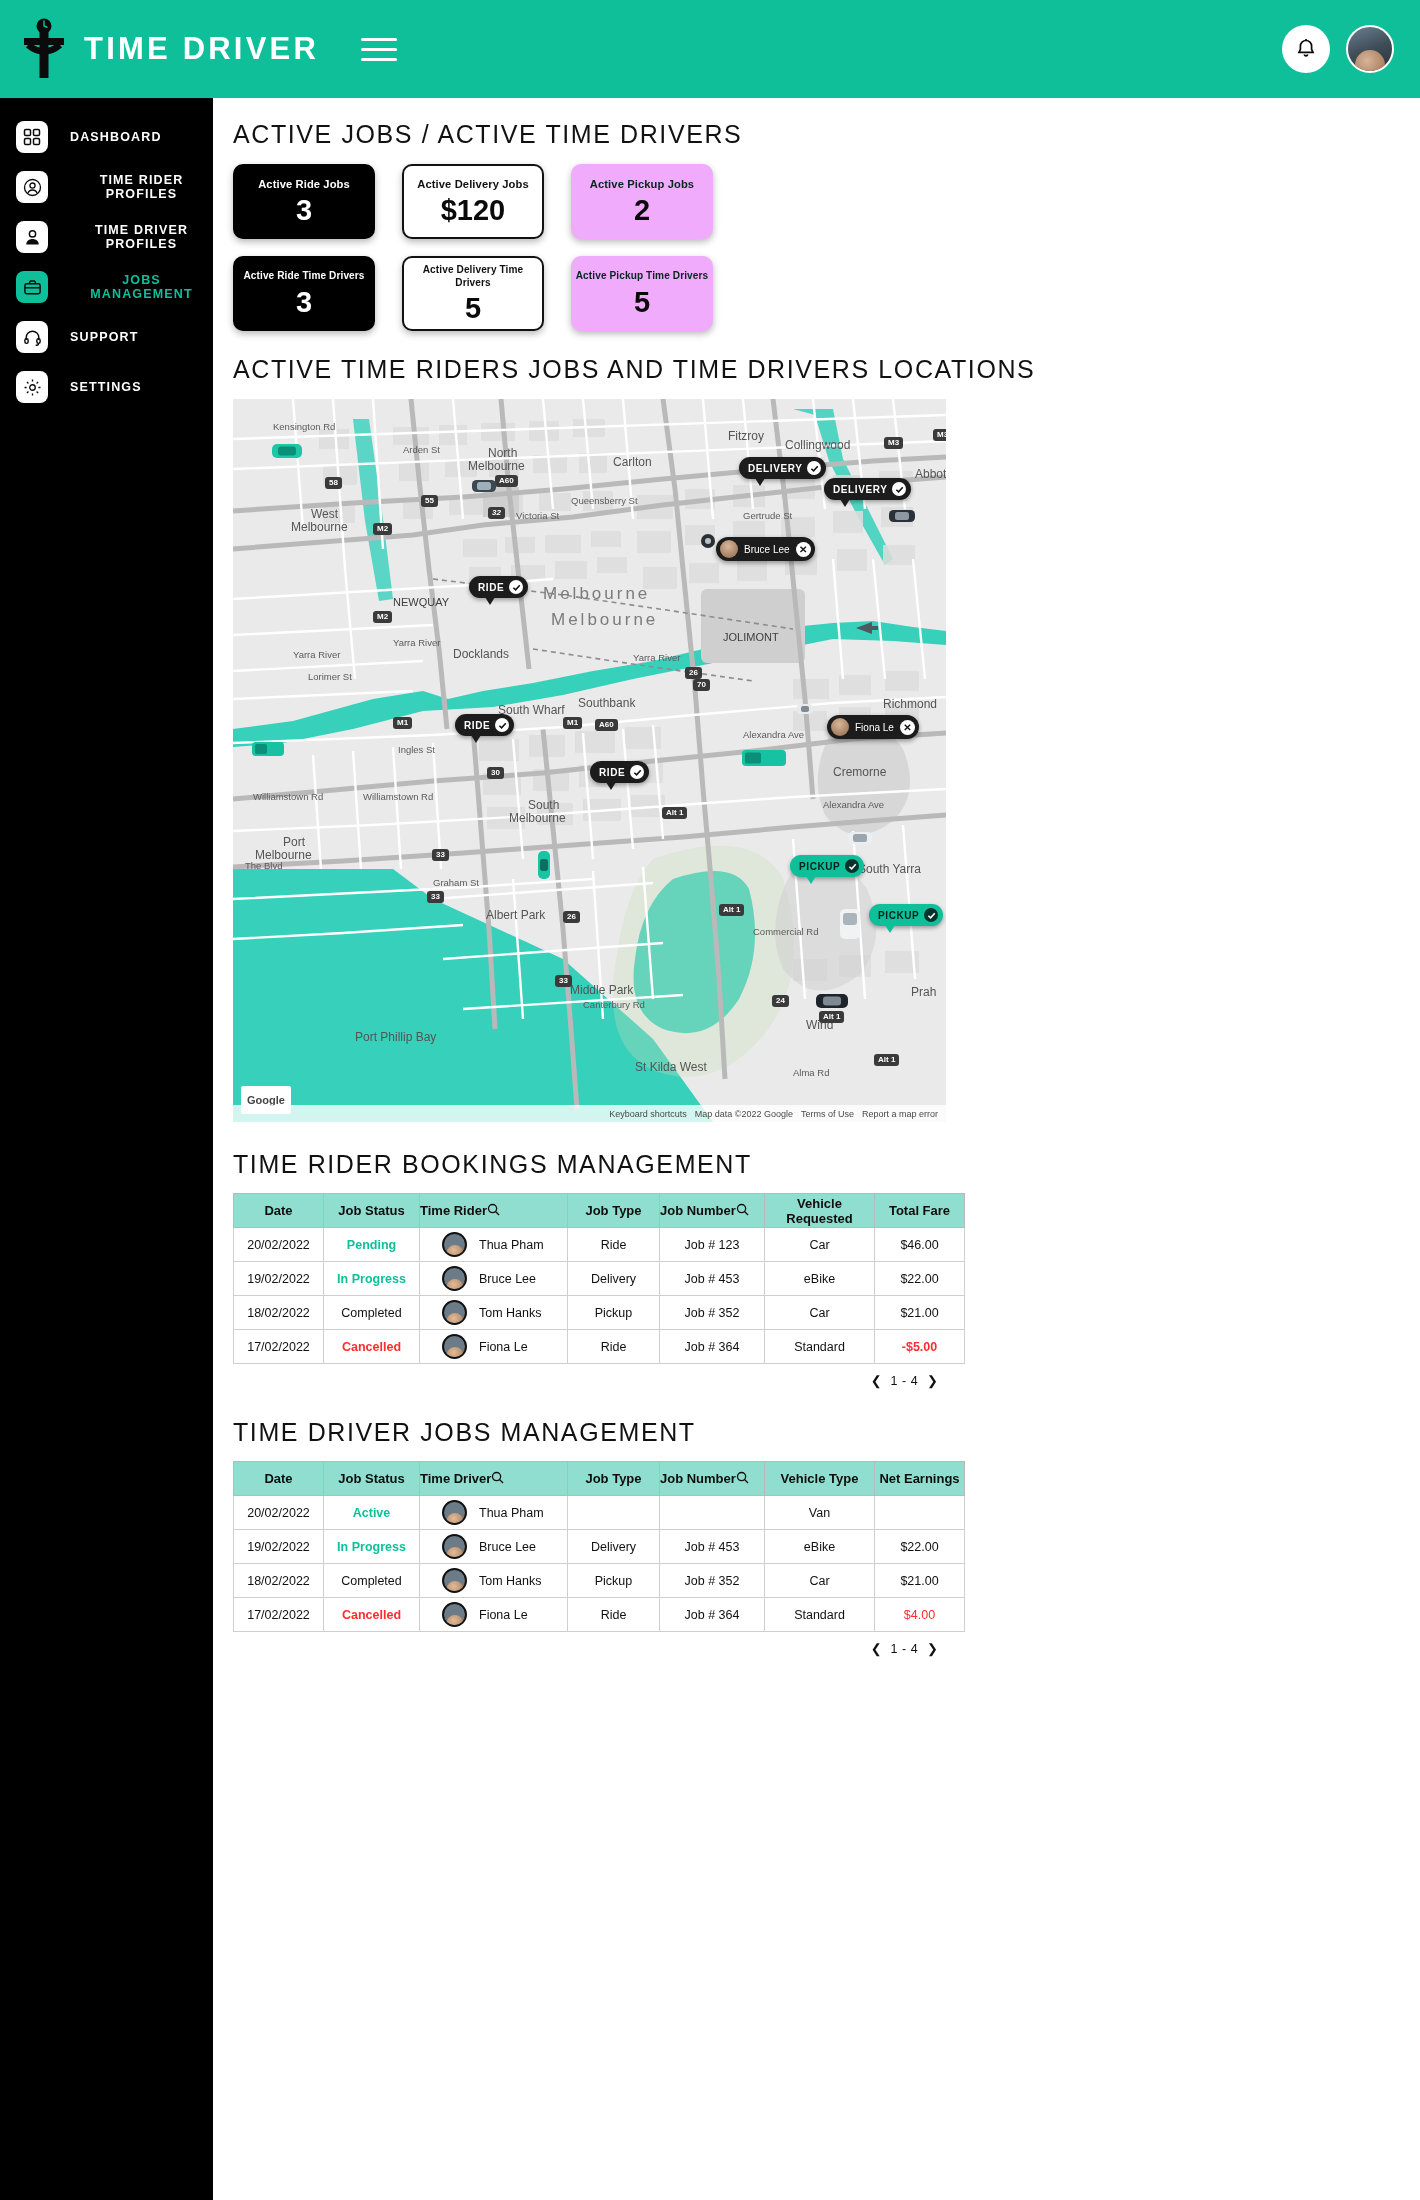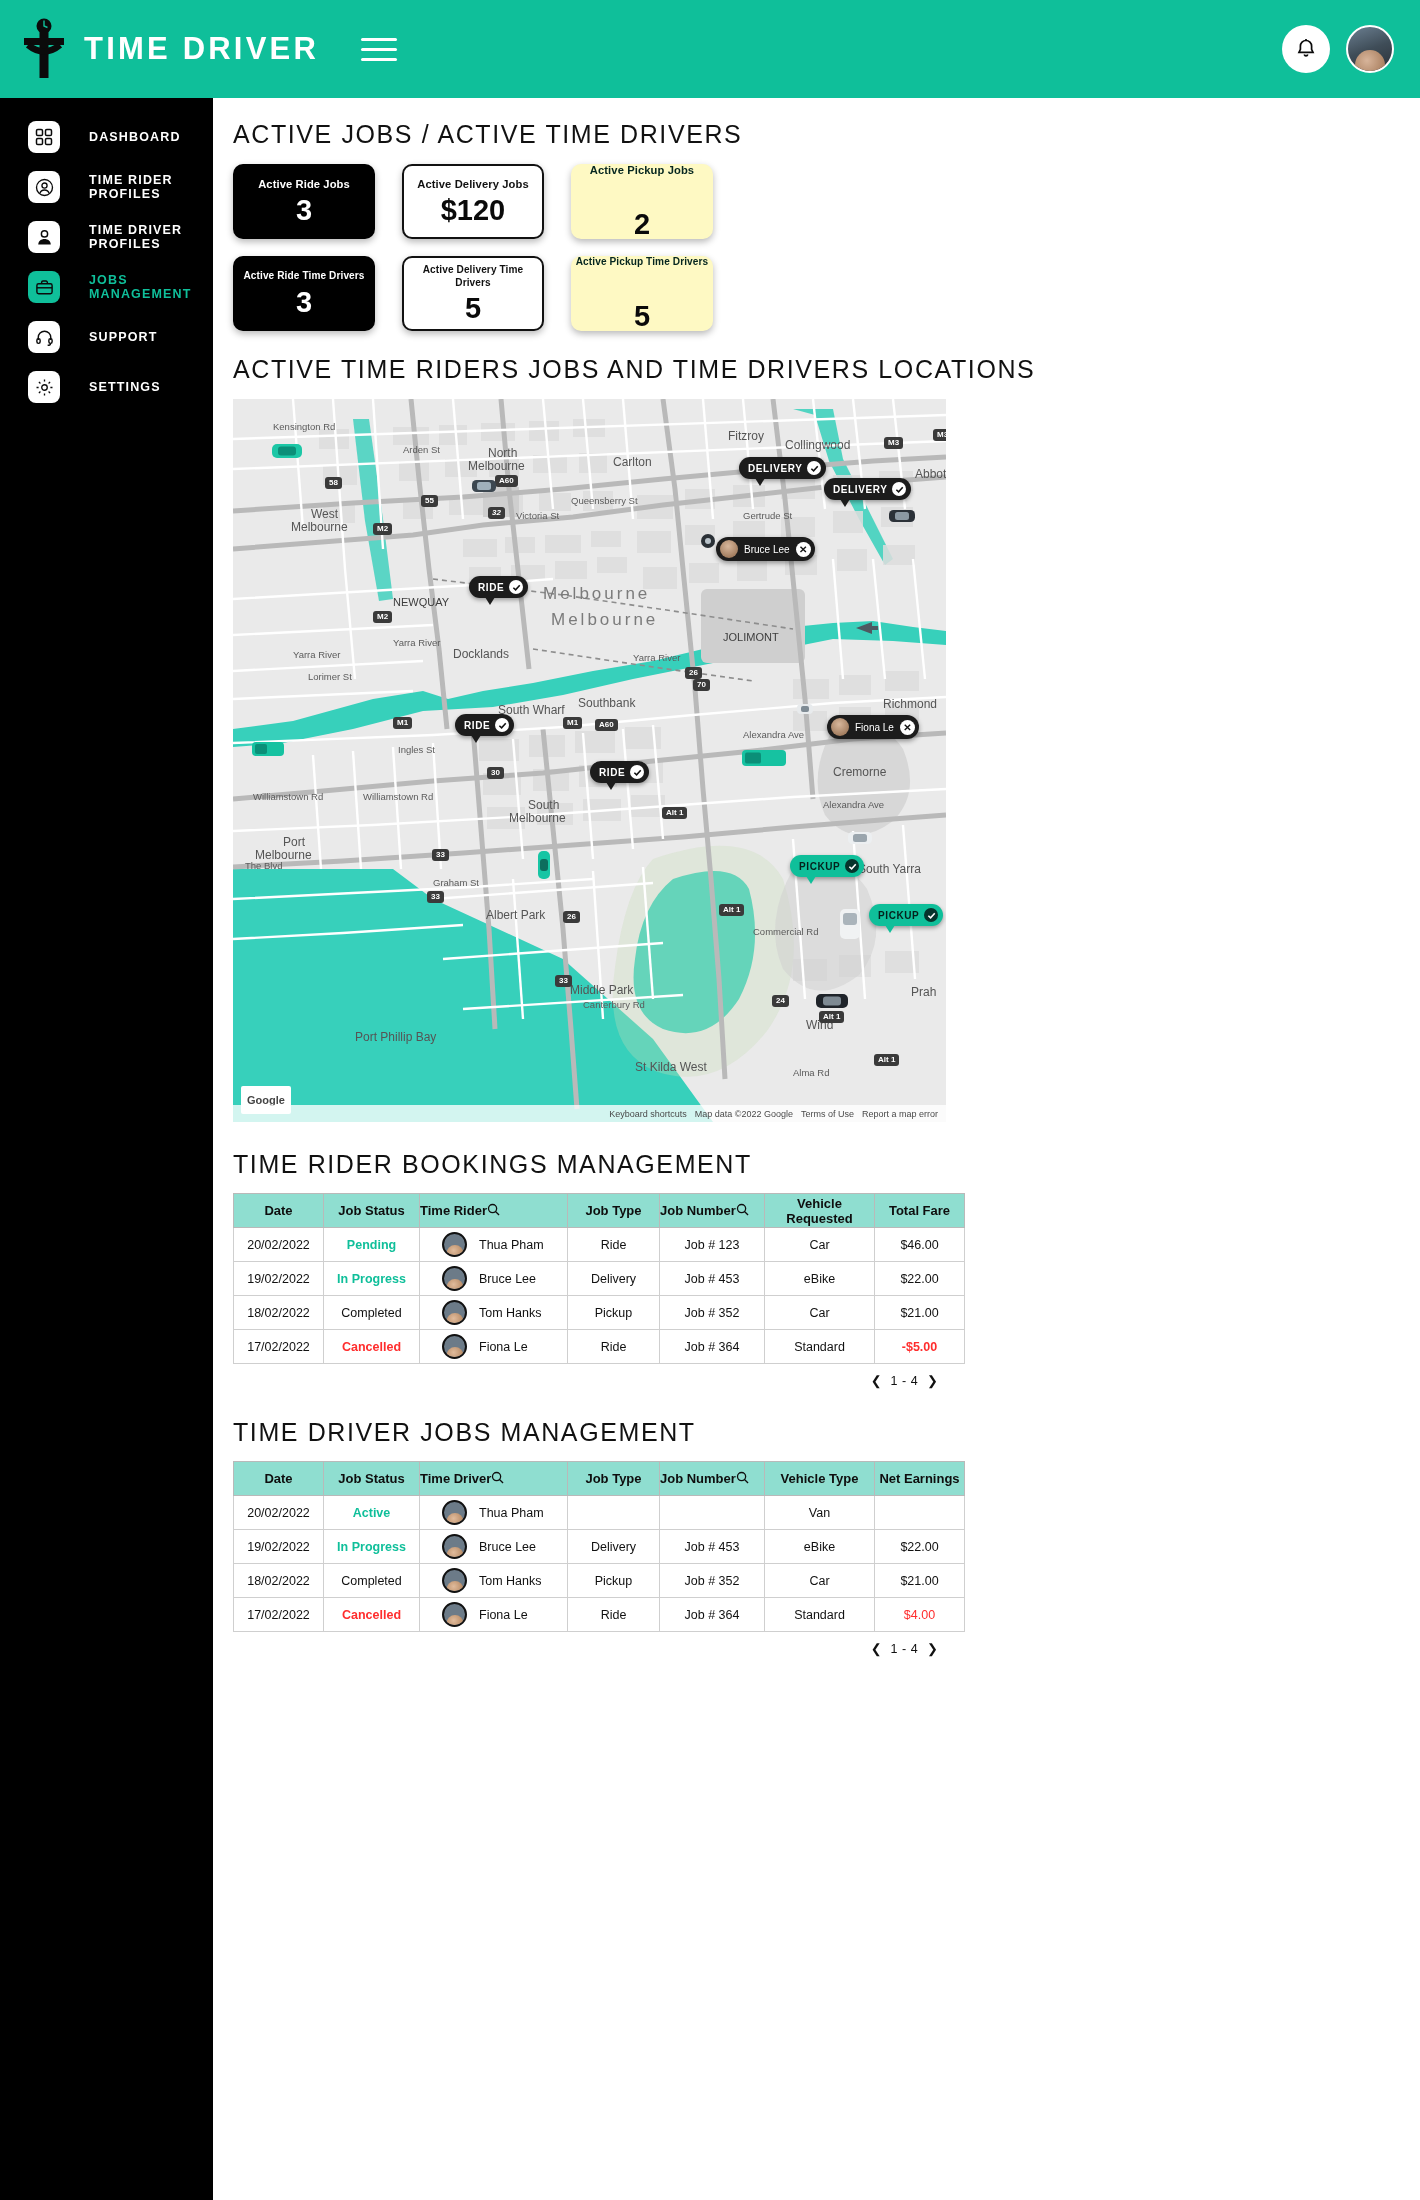--- a/index.html
+++ b/index.html
@@ -46,22 +46,22 @@
   }
 
   
   .sidebar {
     position: absolute; top: 98px; left: 0;
     width: 213px; height: 2102px;
     background: #000000;
     padding-top: 14px;
   }
   .nav-item {
-    display: flex; align-items: center; gap: 29px;
-    height: 50px; padding-left: 28px; cursor: pointer;
+    display: flex; align-items: center; gap: 22px;
+    height: 50px; padding-left: 16px; cursor: pointer; text-align: center;
   }
   .nav-ico {
     width: 32px; height: 32px; border-radius: 8px;
     background: #ffffff; flex: 0 0 32px;
     display:flex; align-items:center; justify-content:center;
   }
   .nav-item.active .nav-ico { background: #0fbf9a; }
   .nav-label {
     color: #ffffff; font-size: 12.5px; font-weight: 700;
     letter-spacing: 1.15px;
@@ -85,21 +85,21 @@
   
   .cards-row { display: flex; gap: 27px; margin-bottom: 17px; }
   .card {
     width: 142px; height: 75px; border-radius: 10px;
     display: flex; flex-direction: column; align-items: center; justify-content: center;
     box-shadow: 0 3px 7px rgba(0,0,0,.28);
     cursor: pointer;
   }
   .card-dark  { background: #000000; color: #ffffff; }
   .card-light { background: #ffffff; color: #111111; border: 2px solid #111111; }
-  .card-teal  { background: #fef9c3; color: #05261f; justify-content: space-between; }
+  .card-teal  { background: #f0abfc; color: #05261f; }
   .card-lbl { font-size: 11.2px; font-weight: 700; letter-spacing: .1px; line-height: 1.2; text-align:center; }
   .card-lbl.sm { font-size: 10.1px; }
   .card-val { font-size: 29px; font-weight: 700; margin-top: 5px; line-height: 1; }
   .card-teal .card-val, .card-light .card-val { color: #0a0a0a; }
 
   
   .map-wrap {
     position: relative; width: 713px; height: 723px;
     margin-bottom: 28px; overflow: hidden; background: #e9e9e6;
   }

